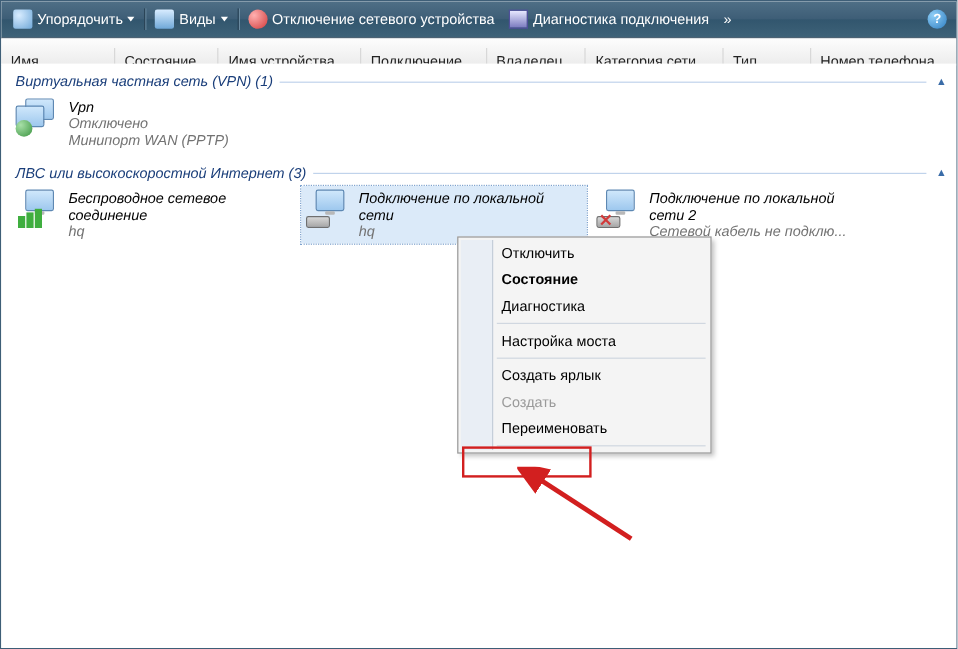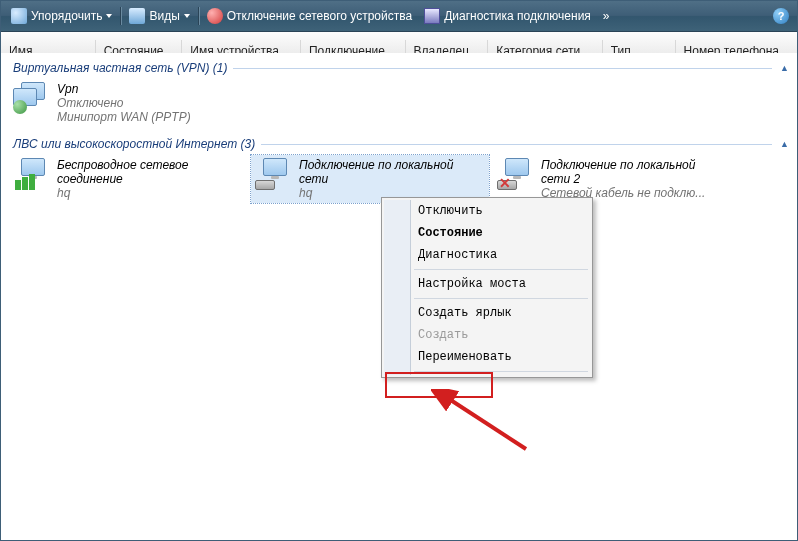--- a/index.html
+++ b/index.html
@@ -39,21 +39,21 @@
   .ic-x{position:absolute;left:2px;top:18px;color:#d23a3a;font-weight:bold;font-size:14px;line-height:14px;}
   
   .tb-ic{width:16px;height:16px;margin-right:4px;display:inline-block;}
   .tb-ic.organize{background:radial-gradient(circle at 30% 30%,#d8ecff,#6fa8d8);border-radius:2px;}
   .tb-ic.views{background:linear-gradient(#d8ecff,#6fa8d8);border-radius:2px;}
   .tb-ic.disable{background:radial-gradient(circle at 30% 30%,#ffb0b0,#d23a3a);border-radius:50%;}
   .tb-ic.diag{background:linear-gradient(#e8e8ff,#7a7abf);border:1px solid #4f4f9a;box-sizing:border-box;}
   
   .ctx-menu{position:absolute;left:380px;top:196px;width:206px;background:#f4f4f4;border:1px solid #979797;box-shadow:3px 3px 4px rgba(0,0,0,0.25);padding:2px;z-index:5;}
   .ctx-menu .gutter{position:absolute;left:2px;top:2px;bottom:2px;width:26px;background:#e9eef5;border-right:1px solid #c5ced9;}
-  .ctx-item{position:relative;padding:4px 10px 4px 34px;font-size:12px;color:#000;cursor:default;font-family:Liberation Mono, monospace;}
+  .ctx-item{position:relative;padding:4px 10px 4px 34px;font-size:12px;color:#000;cursor:default;}
   .ctx-item.default{font-weight:bold;}
   .ctx-item.disabled{color:#9a9a9a;}
   .ctx-item.hover{background:linear-gradient(#eaf3fd,#cfe4f8);border:1px solid #aecff7;border-radius:2px;padding:3px 9px 3px 33px;}
   .ctx-sep{height:1px;background:#d0d7e0;margin:3px 2px 3px 30px;}
   .highlight-box{position:absolute;border:2px solid #d21f1f;left:384px;top:371px;width:104px;height:22px;z-index:6;pointer-events:none;}
   
   .arrow{position:absolute;z-index:6;pointer-events:none;}
 </style>
 </head>
 <body>

